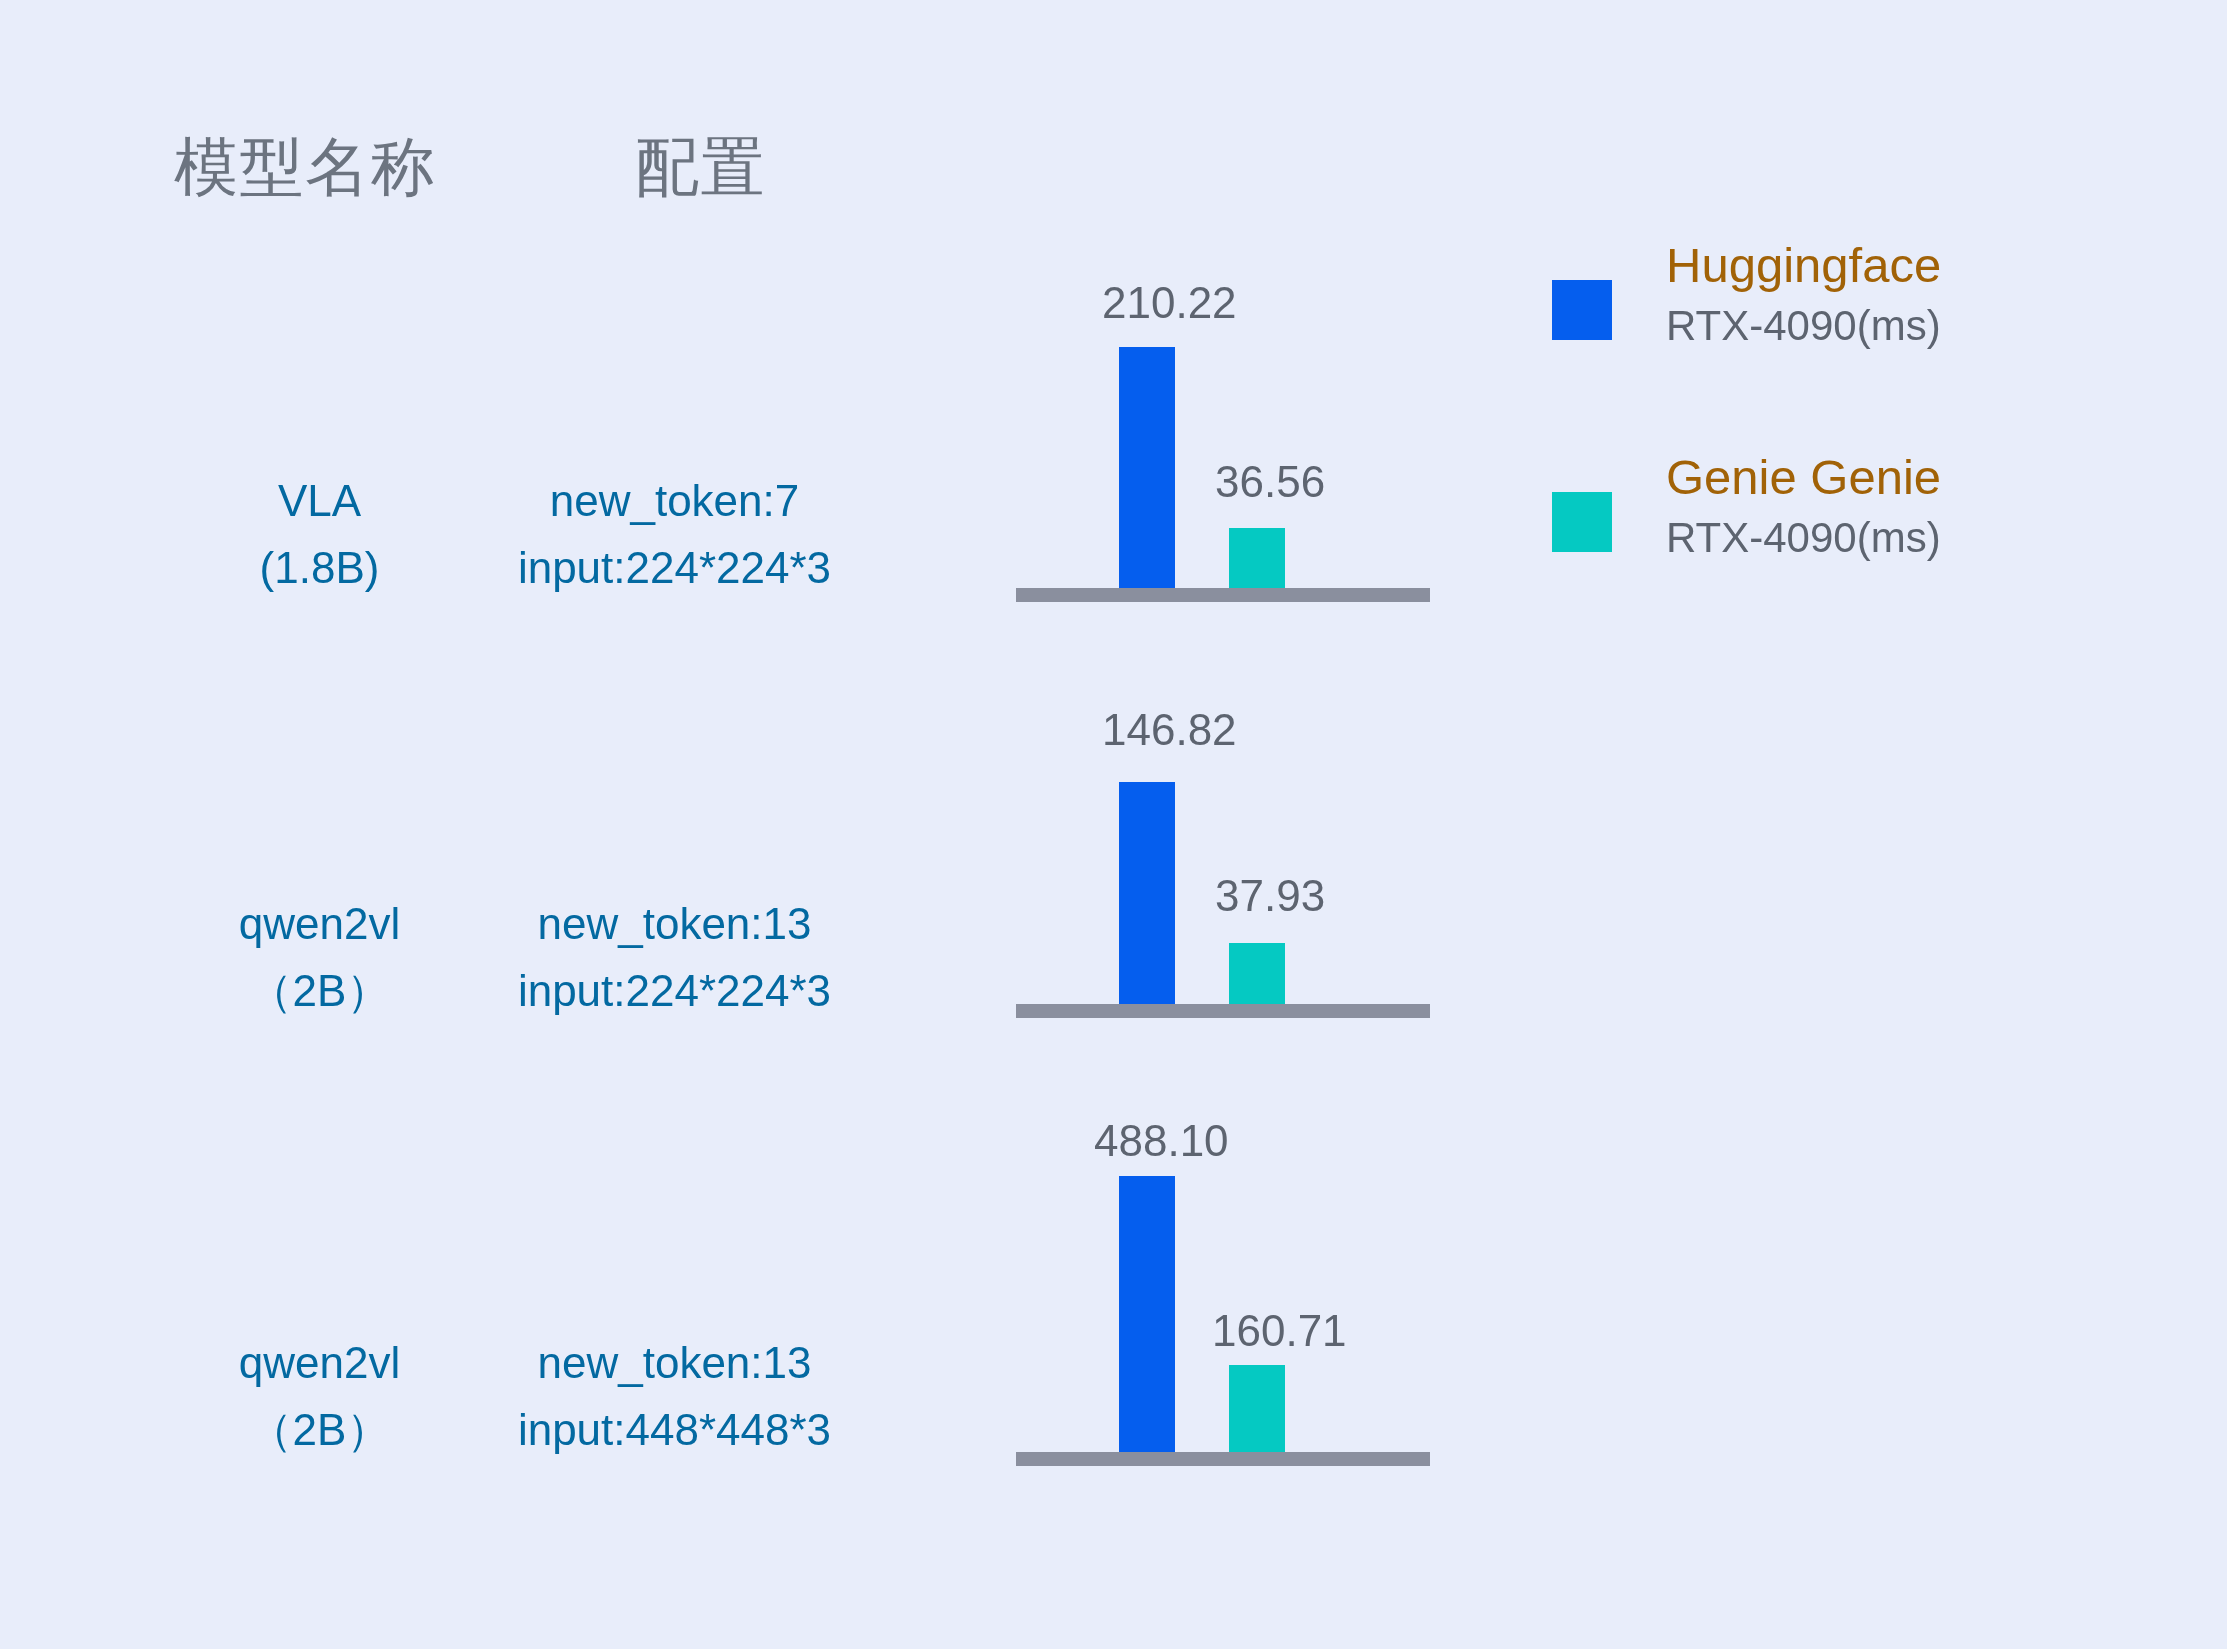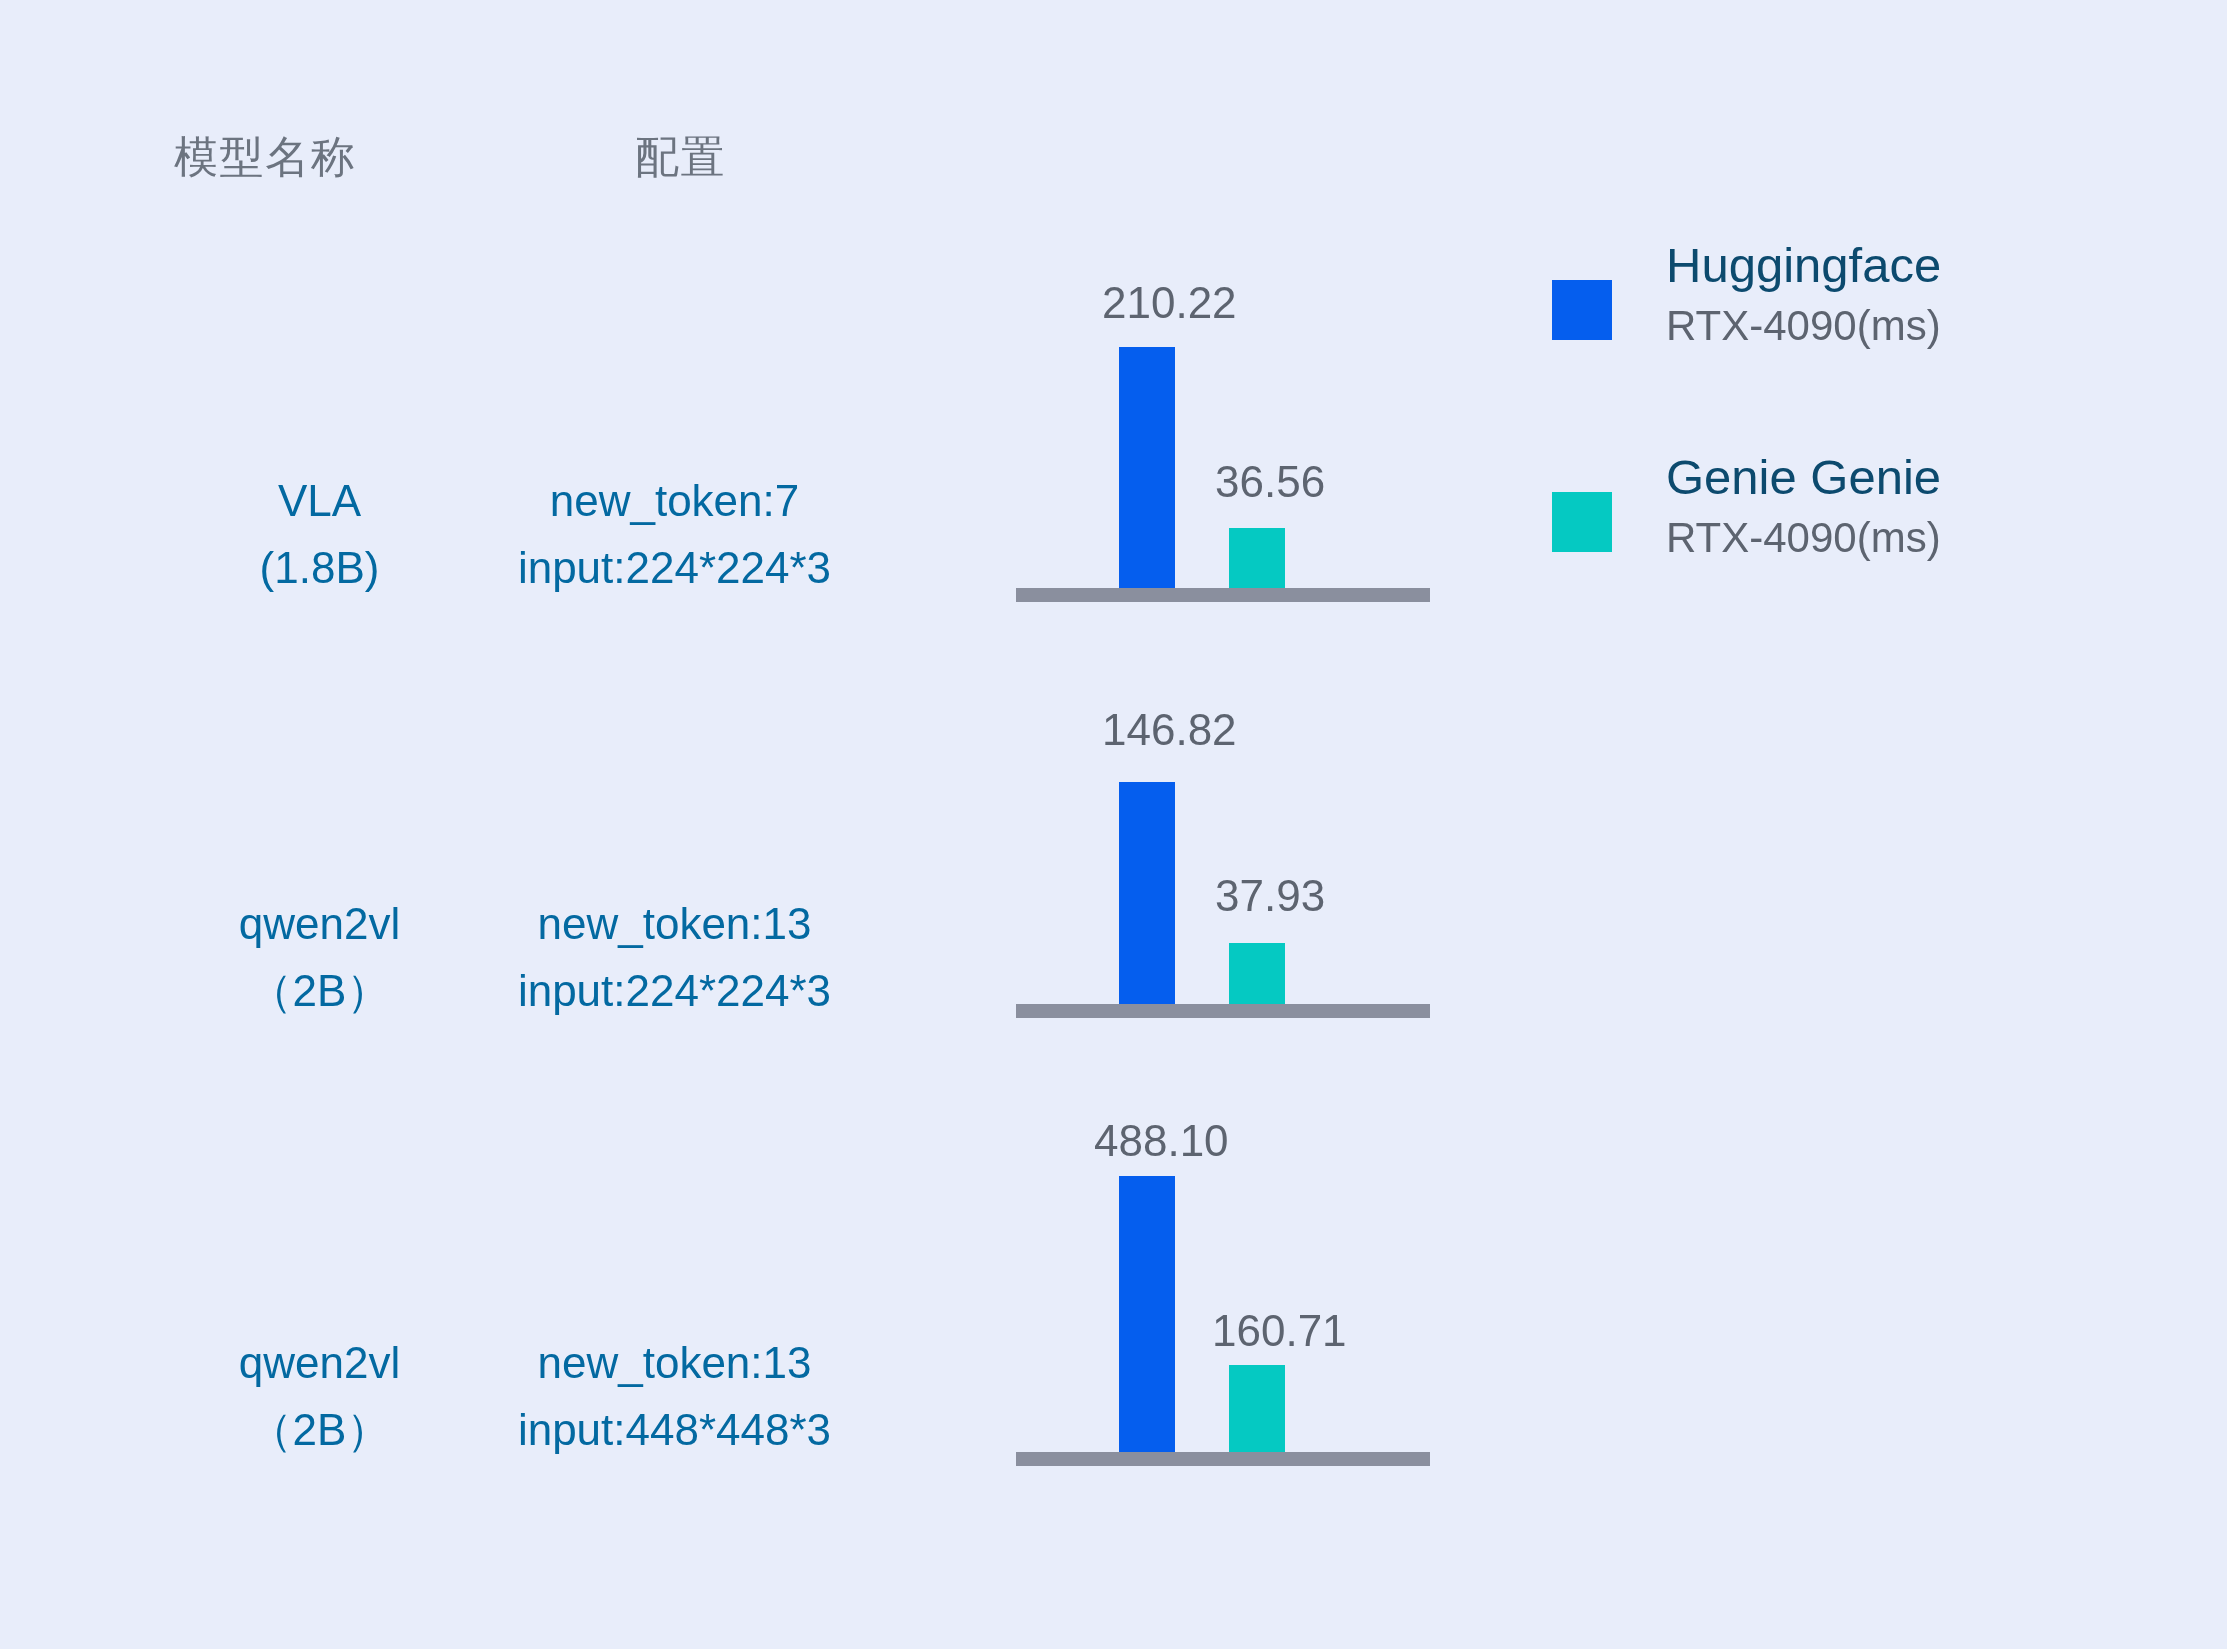--- a/index.html
+++ b/index.html
@@ -22,21 +22,21 @@
     left: 0;
     top: 0;
     width: 2227px;
     height: 1649px;
   }
 
   
   .col-header {
     position: absolute;
     color: #6c7480;
-    font-size: 44px;
+    font-size: 64px;
     font-weight: 400;
     letter-spacing: 1.6px;
     white-space: nowrap;
     line-height: 1;
   }
   #hdr-model { left: 174px; top: 135px; }
   #hdr-config { left: 635px; top: 135px; }
 
   
   .row {
@@ -109,21 +109,21 @@
     height: 60px;
   }
   .legend-text {
     position: absolute;
     left: 114px;
     top: 0;
     width: 470px;
   }
   .legend-title {
     display: block;
-    color: #0c4a6e;
+    color: #a16207;
     font-size: 49px;
     line-height: 61px;
     white-space: nowrap;
   }
   .legend-sub {
     display: block;
     color: #5d6470;
     font-size: 42px;
     line-height: 60px;
     white-space: nowrap;

